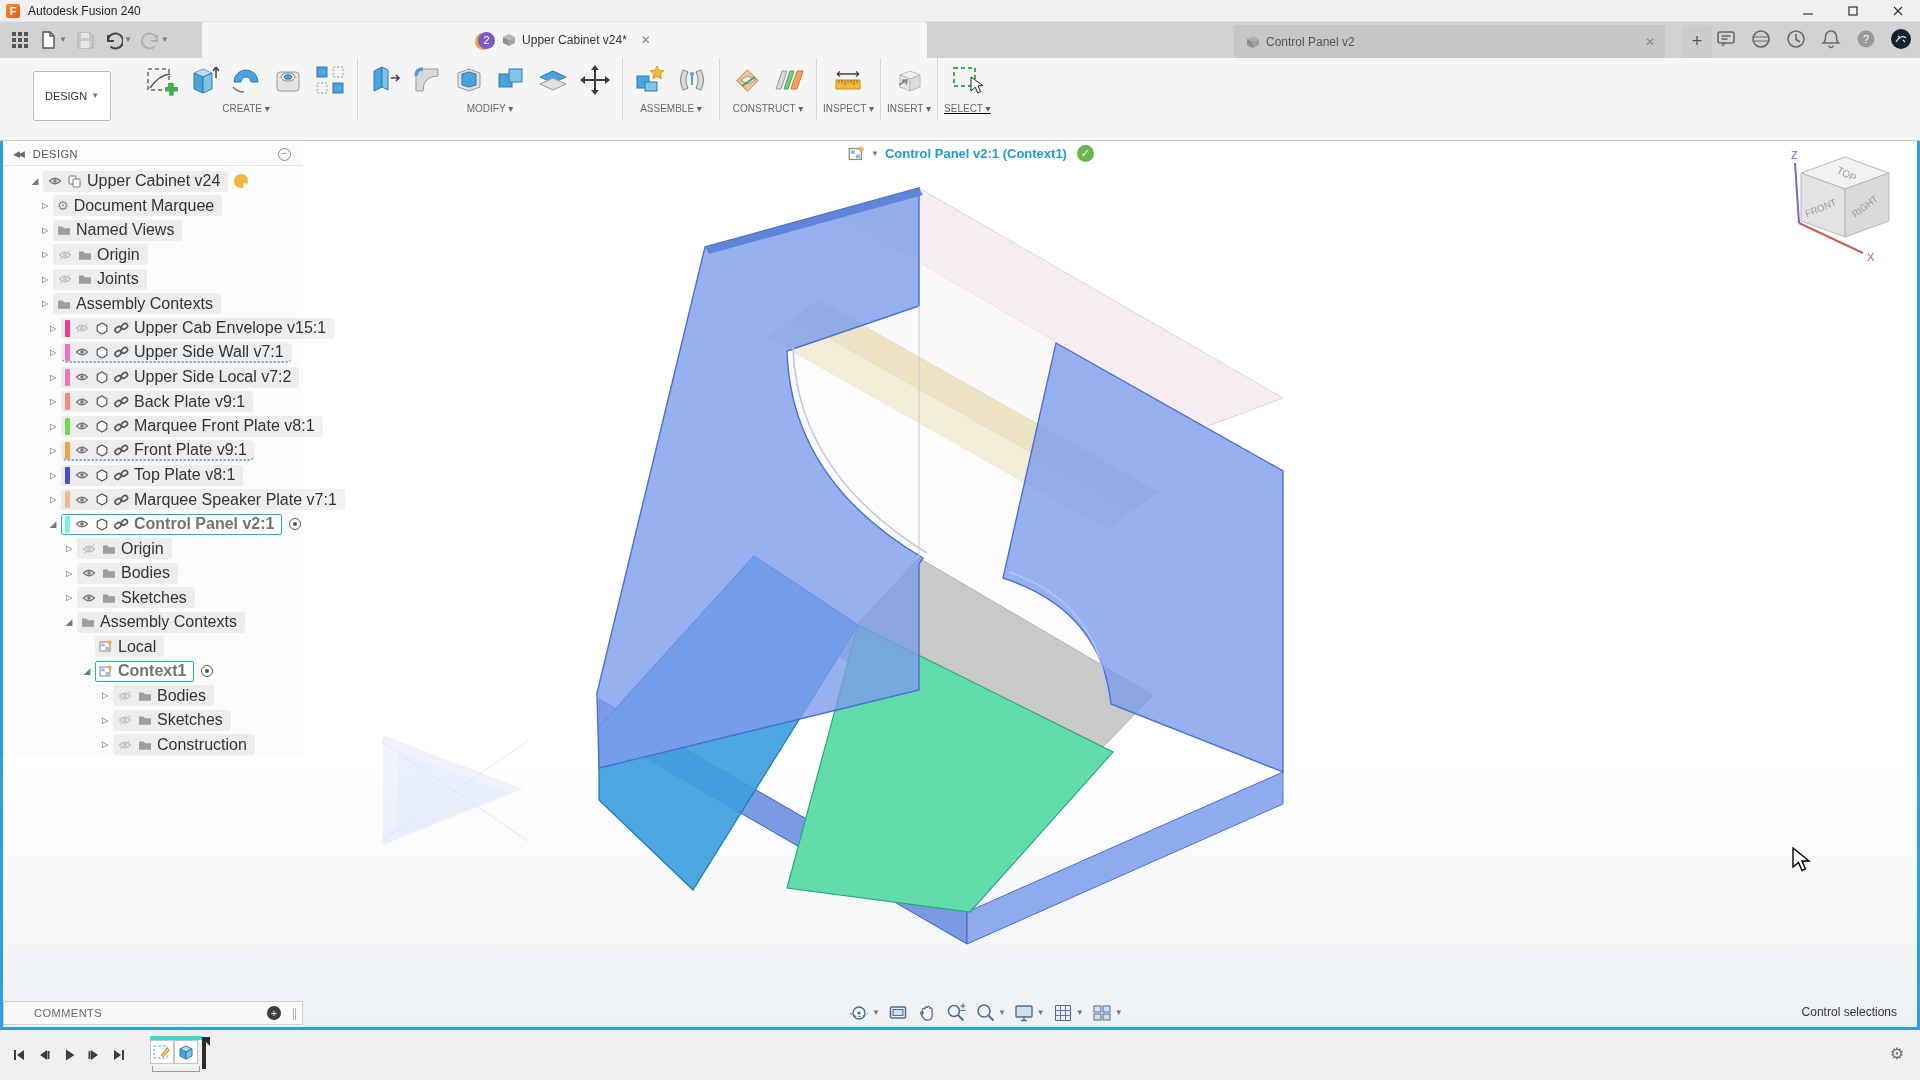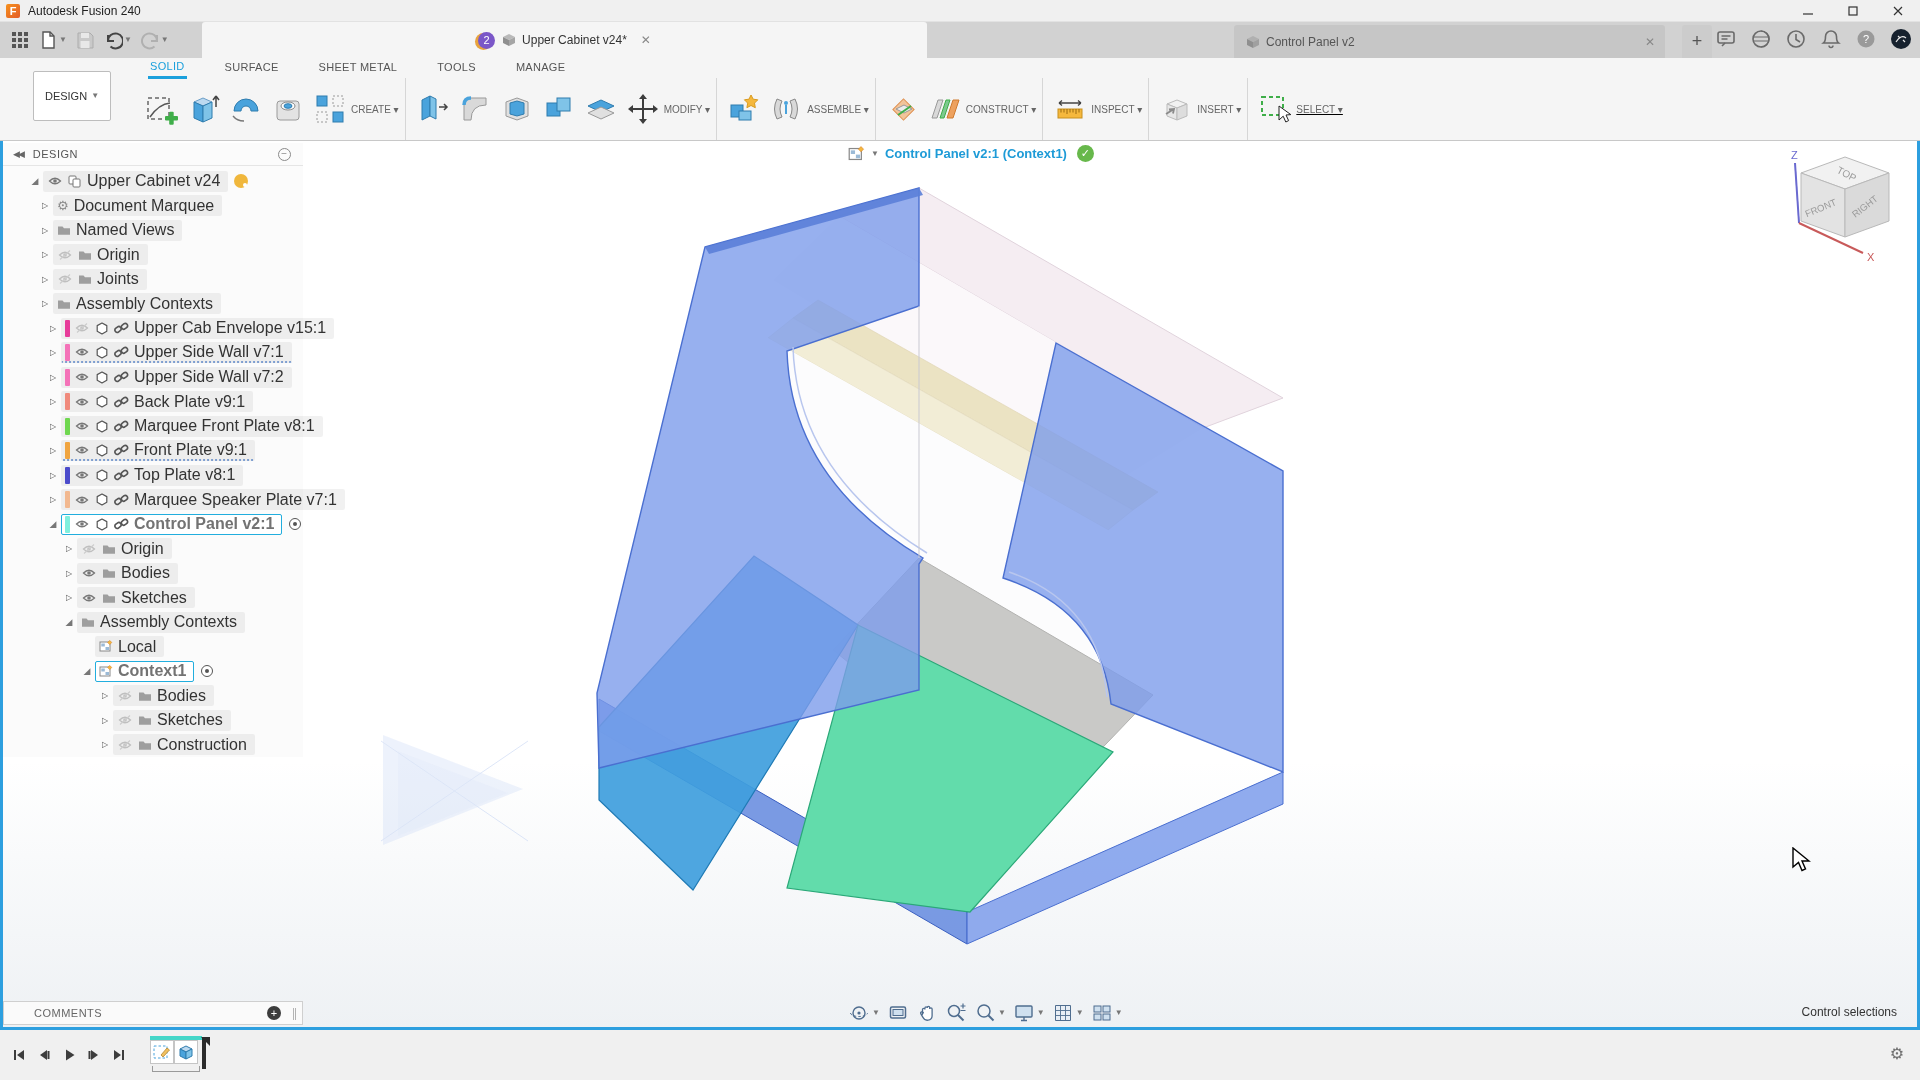--- a/index.html
+++ b/index.html
@@ -40,21 +40,21 @@
 
   
   .ribbon { height:83px; background:#f5f5f5; position:relative; border-bottom:1px solid #c8c8c8; }
   .design-btn { position:absolute; left:33px; top:13px; width:78px; height:50px; background:#fff;
     border:1px solid #bdbdbd; border-radius:2px; font-size:11px; color:#333; display:flex;
     align-items:center; justify-content:center; gap:4px; }
   .ws-tabs { display:flex; gap:36px; margin-left:148px; height:20px; align-items:center; }
   .ws-tab { font-size:11px; color:#555; letter-spacing:.3px; padding:2px 2px 4px; }
   .ws-tab.active { color:#1ba0dc; border-bottom:3px solid #1ba0dc; }
   .tool-area { display:flex; margin-left:135px; height:62px; }
-  .tool-group { display:flex; flex-direction:row; align-items:center; padding:0 6px;
+  .tool-group { display:flex; flex-direction:column; align-items:center; padding:0 6px;
     border-right:1px solid #d6d6d6; }
   .tool-group:last-child { border-right:none;text-decoration:underline; }
   .tool-icons { display:flex; }
   .tool-btn { width:42px; height:44px; display:flex; align-items:center; justify-content:center; }
   .group-label { font-size:10px; color:#666; margin-top:1px; }
 
   
   .main { height:889px; position:relative; overflow:hidden;
     background:linear-gradient(#ffffff 70%, #eef1f4);
     border-left:3px solid #2d9fdf; border-right:3px solid #2d9fdf; border-bottom:3px solid #2d9fdf; }
@@ -67,21 +67,21 @@
   .b-collapse { margin:0 10px 0 10px; color:#666; font-size:9px; letter-spacing:-2px; }
   .b-minus { margin-left:auto; margin-right:12px; width:13px; height:13px; border:1.2px solid #8a8a8a;
     border-radius:50%; color:#8a8a8a; font-size:10px; line-height:10px; text-align:center; }
   .tree { padding-top:3px; }
   .trow { height:24.5px; display:flex; align-items:center; }
   .tri { width:16px; font-size:8px; color:#555; text-align:center; flex:none; }
   .tri.exp { color:#777; font-size:9px; }
   .pill { display:flex; align-items:center; background:rgba(0,0,0,.055); border-radius:2px;
     padding:2px 7px 2px 3px; height:21px; border:1.5px solid transparent; }
   .pill.sel { background:#fff; border-color:#22aede; }
-  .pill.dotted { border-bottom:2px dotted #7f9fd0; }
+  .pill.dotted { border-bottom:2px dotted #7f9fd0;border-radius:6px; }
   .cbar { width:5px; height:17px; margin-right:4px; border-radius:1px; flex:none; }
   .ticon { display:flex; margin-right:5px; flex:none; }
   .tlabel { font-size:16px; color:#333; white-space:nowrap; }
   .sel .tlabel { font-weight:bold; color:#737373; }
   .radio { width:12px; height:12px; border:1.4px solid #555; border-radius:50%; margin-left:7px;
     display:flex; align-items:center; justify-content:center; flex:none; background:#fff; }
   .radio::after { content:""; width:4px; height:4px; background:#555; border-radius:50%; }
   .vbadge { width:14px; height:14px; background:#f0b73c; border-radius:50%; margin-left:6px;
     position:relative; flex:none; }
   .vbadge::after { content:""; position:absolute; right:1px; bottom:1px; width:4px; height:4px;
@@ -263,27 +263,20 @@
         </svg>
       </div>
     </div>
 </div>
 
 <div class="ribbon">
   <div class="design-btn">
     <span>DESIGN</span>
       <span class="caret">▼</span>
   </div>
-  <div class="ws-tabs">
-    <span class="ws-tab active">SOLID</span>
-    <span class="ws-tab">SURFACE</span>
-    <span class="ws-tab">SHEET METAL</span>
-    <span class="ws-tab">TOOLS</span>
-    <span class="ws-tab">MANAGE</span>
-  </div>
   <div class="tool-area" id="tool-area">
       <div class="tool-group">
         <div class="tool-icons">
           <div class="tool-btn">
             <svg width="38" height="38" viewBox="0 0 38 38">
               <rect x="5" y="8" width="21" height="21" fill="none" stroke="#8a8a8a" stroke-width="2" stroke-dasharray="4 3"></rect>
               <path d="M7 27 Q16 14 27 13" fill="none" stroke="#555" stroke-width="1.5"></path>
               <rect x="22" y="26" width="13" height="4.5" rx="1" fill="#3fae49"></rect>
               <rect x="26.2" y="21.8" width="4.5" height="13" rx="1" fill="#3fae49"></rect>
             </svg>
@@ -635,21 +628,21 @@
               </svg>
             </span>
             <span class="ticon">
               <svg width="15" height="12" viewBox="0 0 15 12">
                 <g fill="none" stroke="#555" stroke-width="1.6">
                   <rect x=".8" y="5.2" width="6.5" height="4.6" rx="2.3" transform="rotate(-38 4 7.5)"></rect>
                   <rect x="7.2" y="2" width="6.5" height="4.6" rx="2.3" transform="rotate(-38 10.5 4.3)"></rect>
                 </g>
               </svg>
             </span>
-            <span class="tlabel">Upper Side Wall v7:2</span>
+            <span class="tlabel">Upper Side Local v7:2</span>
           </span>
         </div>
         <div class="trow" style="padding-left: 42px;">
           <span class="tri">▷</span>
           <span class="pill">
             <span class="cbar" style="background: rgb(240, 138, 124);"></span>
             <span class="ticon">
               <svg width="16" height="12" viewBox="0 0 14 12">
   <path d="M1.5 6 q5.5 -5.5 11 0 q-5.5 5.5 -11 0 Z" fill="none" stroke="#777" stroke-width="1.3"></path>
   <circle cx="7" cy="6" r="1.8" fill="#777"></circle>

